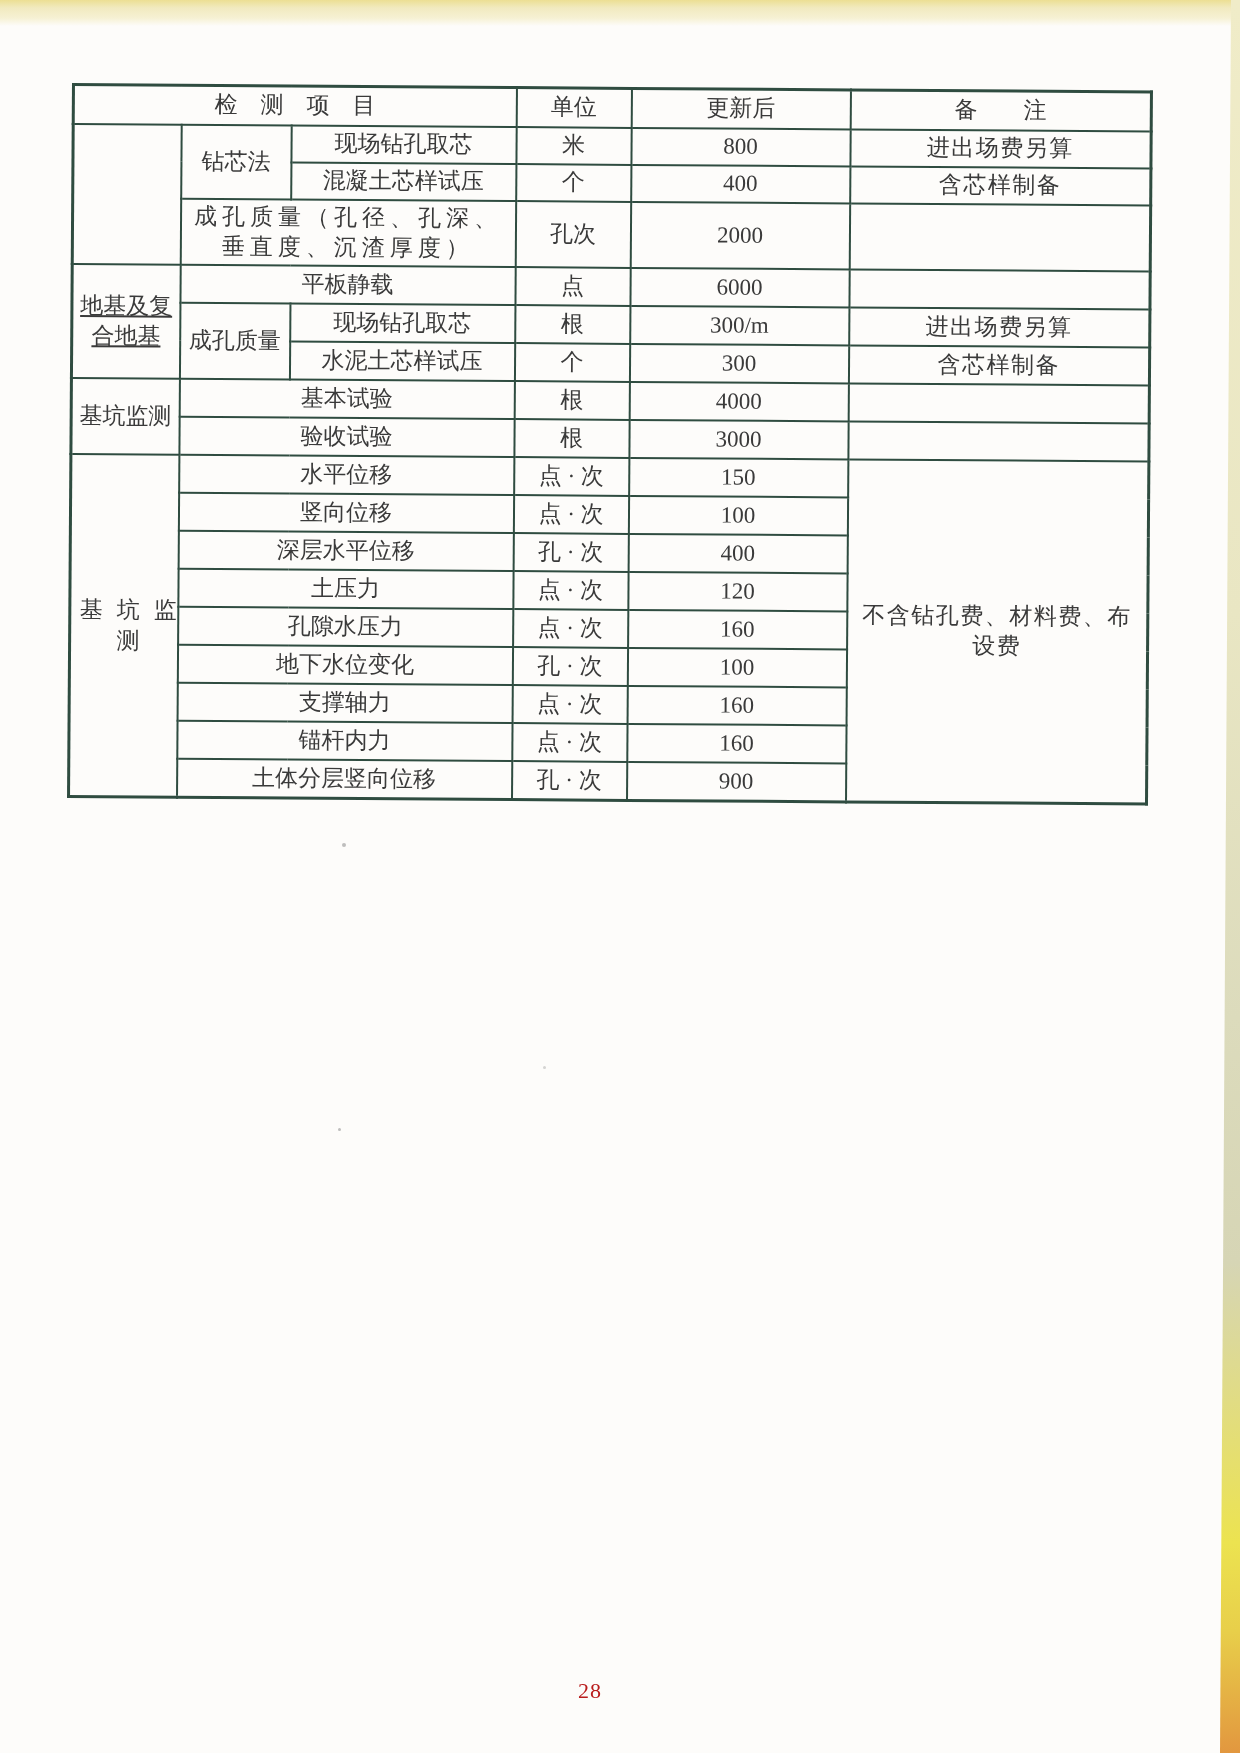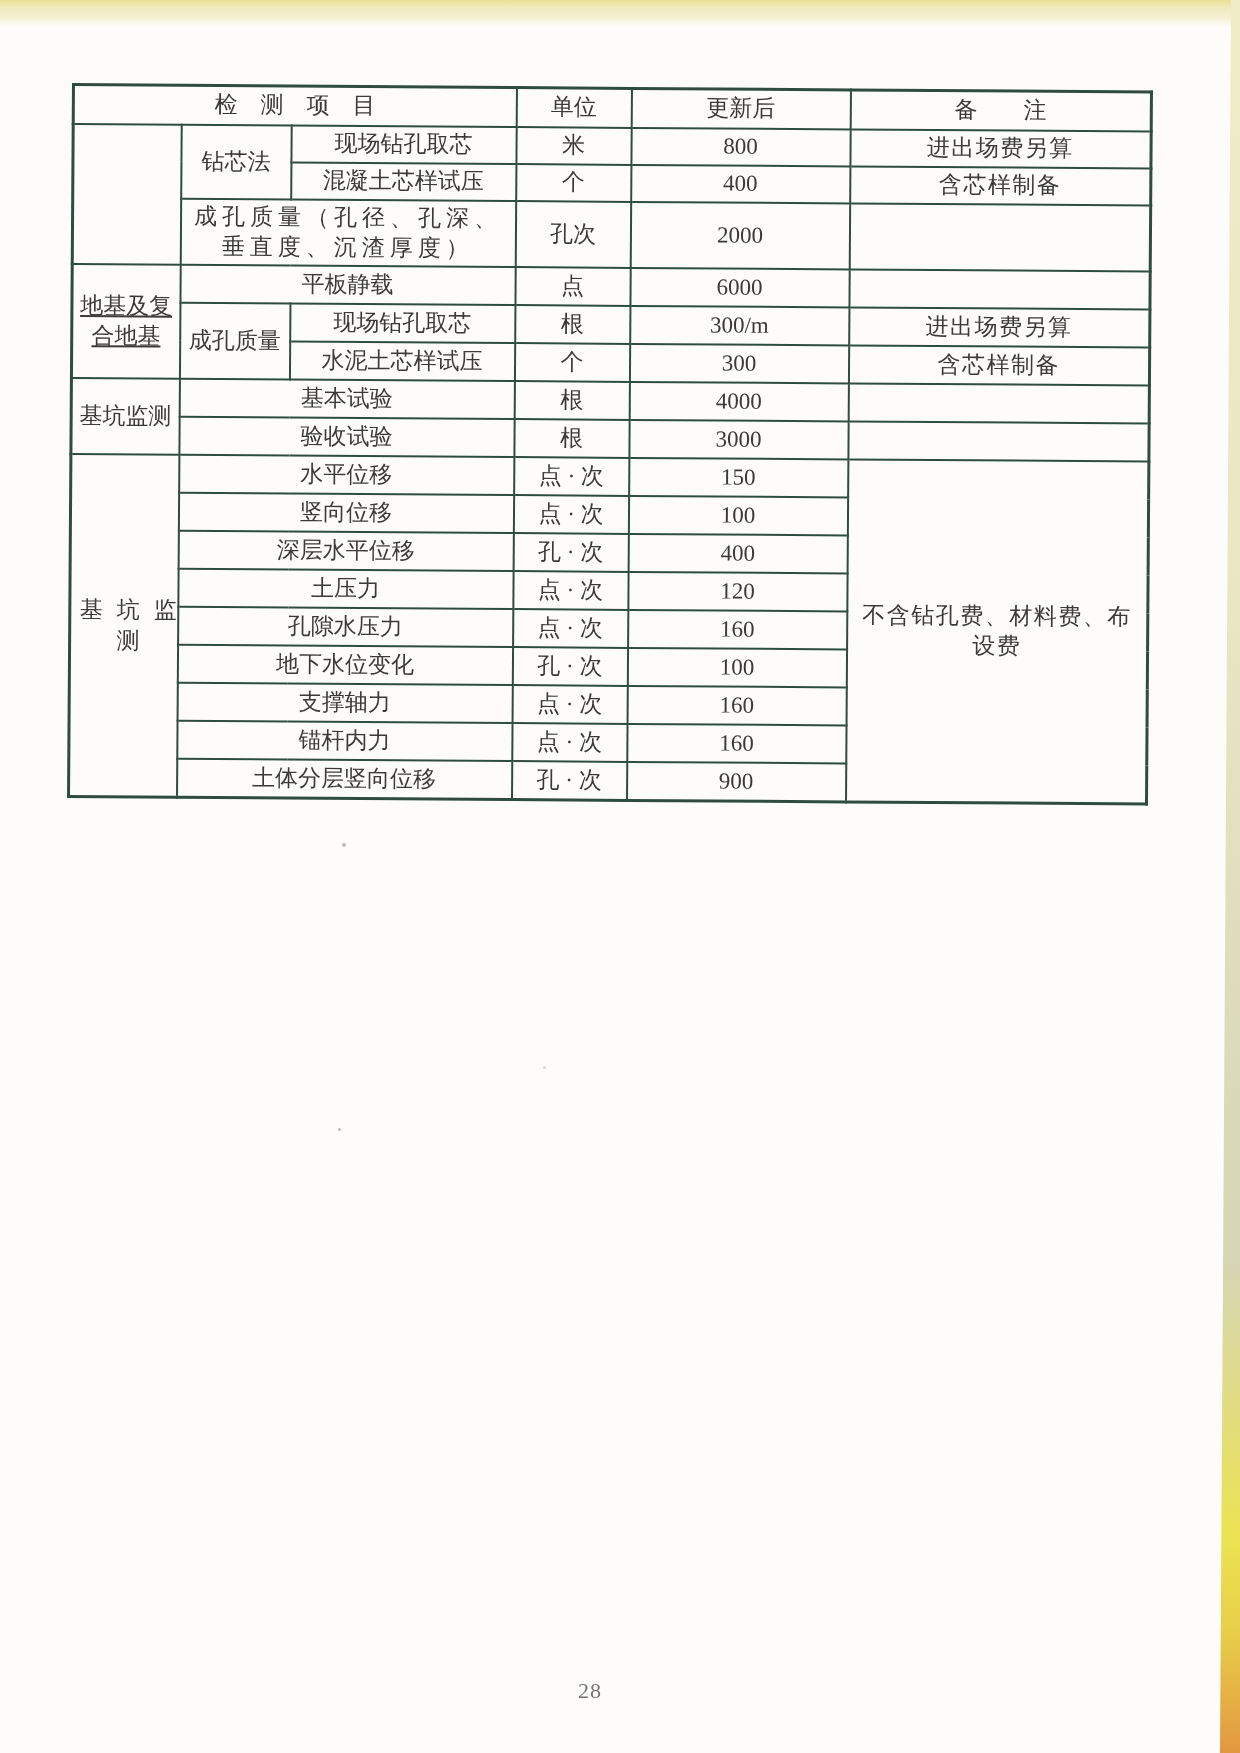--- a/index.html
+++ b/index.html
@@ -48,21 +48,21 @@
   tr.h42{height:38px}
   td.justify{text-align:left;padding:2px 8px;letter-spacing:5px;line-height:1.32;}
   td.remark{text-align:left;padding:2px 8px;letter-spacing:1.5px;}
   td.catwrap{text-align:left;padding:2px 6px;text-decoration:underline;}
   .pit-label{
     display:inline-block;width:120px;letter-spacing:14px;
     text-align:center;line-height:1.35;
   }
   .page-number{
     position:absolute;left:560px;top:1678px;width:60px;
-    text-align:center;font-size:22px;color:#737373;letter-spacing:1px;
+    text-align:center;font-size:22px;color:#b91c1c;letter-spacing:1px;
   }
   .speck{position:absolute;width:4px;height:4px;border-radius:50%;background:#8a8a8a;opacity:.55;}
   .sp1{left:342px;top:843px;}
   .sp2{left:338px;top:1128px;width:3px;height:3px;}
   .sp3{left:543px;top:1066px;width:3px;height:3px;opacity:.35;}
 </style>
 </head>
 <body>
 
 <div class="edge-top"></div>

